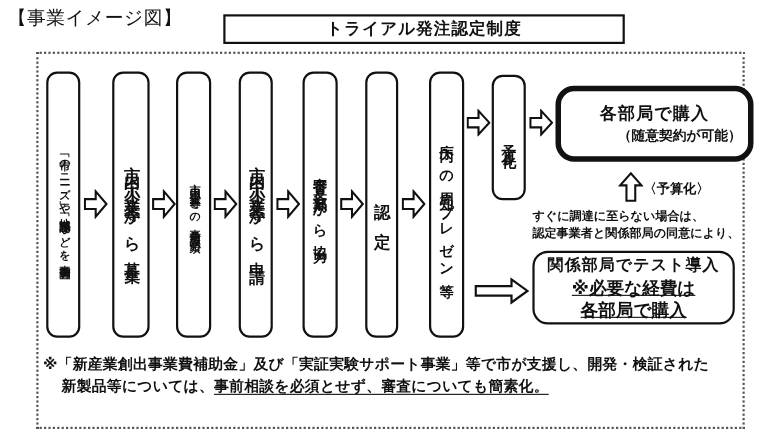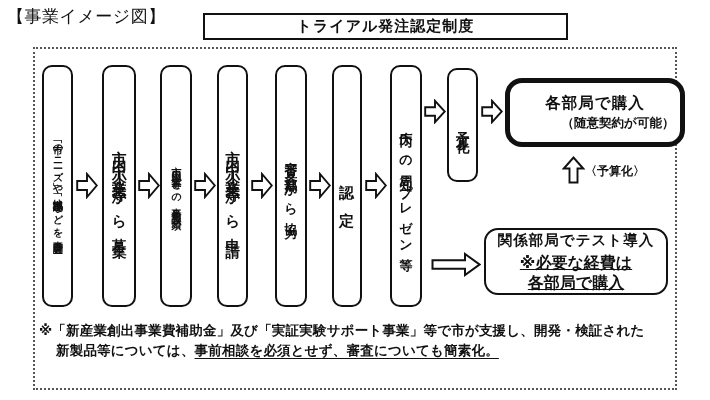--- a/index.html
+++ b/index.html
@@ -232,20 +232,24 @@
     <div class="purchase-subtitle">（随意契約が可能）</div>
   </div>
 
   <span class="arrow up-arrow">
     <svg width="23" height="28" viewBox="0 0 23 28">
         <path d="M7.5 26.5 V12.5 H1.8 L11.5 1.5 L21.2 12.5 H15.5 V26.5 Z" fill="#fff" stroke="#111" stroke-width="1.9"></path>
       </svg>
   </span>
   <div class="budget-arrow-label">〈予算化〉</div>
 
+  <div class="test-condition">
+    <div>すぐに調達に至らない場合は、</div>
+    <div>認定事業者と関係部局の同意により、</div>
+  </div>
 
   <span class="arrow long-arrow">
     <svg width="50" height="25" viewBox="0 0 50 25">
         <path d="M1.5 8.2 H34 V2 L48.5 12.5 L34 23 V16.8 H1.5 Z" fill="#fff" stroke="#111" stroke-width="2"></path>
       </svg>
   </span>
 
   <div class="test-box">
     <div class="test-box-title">関係部局でテスト導入</div>
     <div class="test-box-note">

